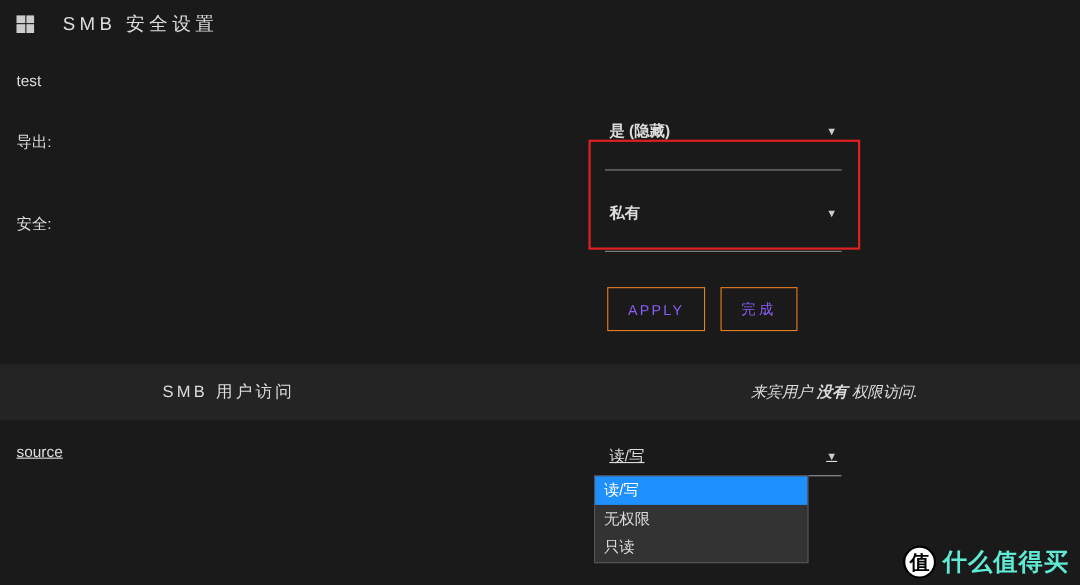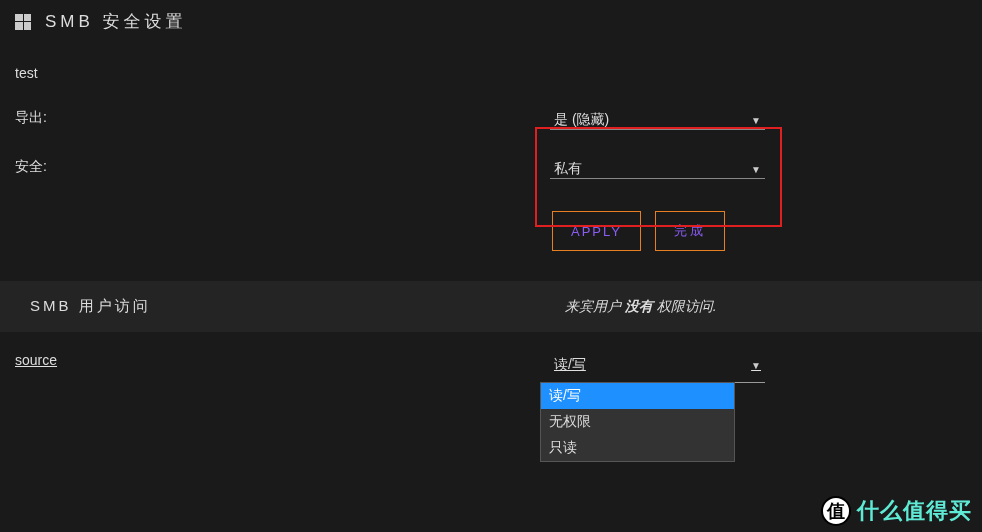--- a/index.html
+++ b/index.html
@@ -13,21 +13,21 @@
       background: #1a1a1a;
       font-family: "Segoe UI", Arial, sans-serif;
       color: #e0e0e0;
       position: relative;
       overflow: hidden;
     }
     .topbar {
       display: flex;
       align-items: center;
       padding: 10px 15px 20px 15px;
-      gap: 14px;
+      gap: 26px;
     }
     .win-icon {
       width: 16px;
       height: 16px;
       display: grid;
       grid-template-columns: 1fr 1fr;
       grid-template-rows: 1fr 1fr;
       gap: 1px;
     }
     .win-icon span {
@@ -67,22 +67,23 @@
       pointer-events: none;
       z-index: 5;
     }
     .select-like {
       position: relative;
       display: flex;
       align-items: center;
       justify-content: space-between;
       border-bottom: 1px solid #888;
       width: 215px;
-      padding: 6px 4px 0 4px;
-      cursor: pointer;
+      padding: 6px 4px 25px 4px;
+      cursor: pointer;
+      font-weight: bold;
     }
     .select-like .sel-text {
       color: #ddd;
       font-size: 14px;
     }
     .select-like .caret {
       font-size: 10px;
       color: #ccc;
     }
     .btn-row {
@@ -99,23 +100,24 @@
       letter-spacing: 2px;
       padding: 10px 18px;
       cursor: pointer;
       font-family: inherit;
     }
     .btn.done {
       letter-spacing: 3px;
     }
     .divider-band {
       background: #242424;
-      padding: 16px 30px;
-      display: flex;
-      align-items: center;
+      padding: 16px 5px;
+      display: flex;
+      align-items: center;
+      justify-content: center;
     }
     .band-left {
       width: 535px;
       font-size: 15px;
       letter-spacing: 3px;
       color: #ddd;
     }
     .band-right {
       font-size: 14px;
       color: #ddd;

